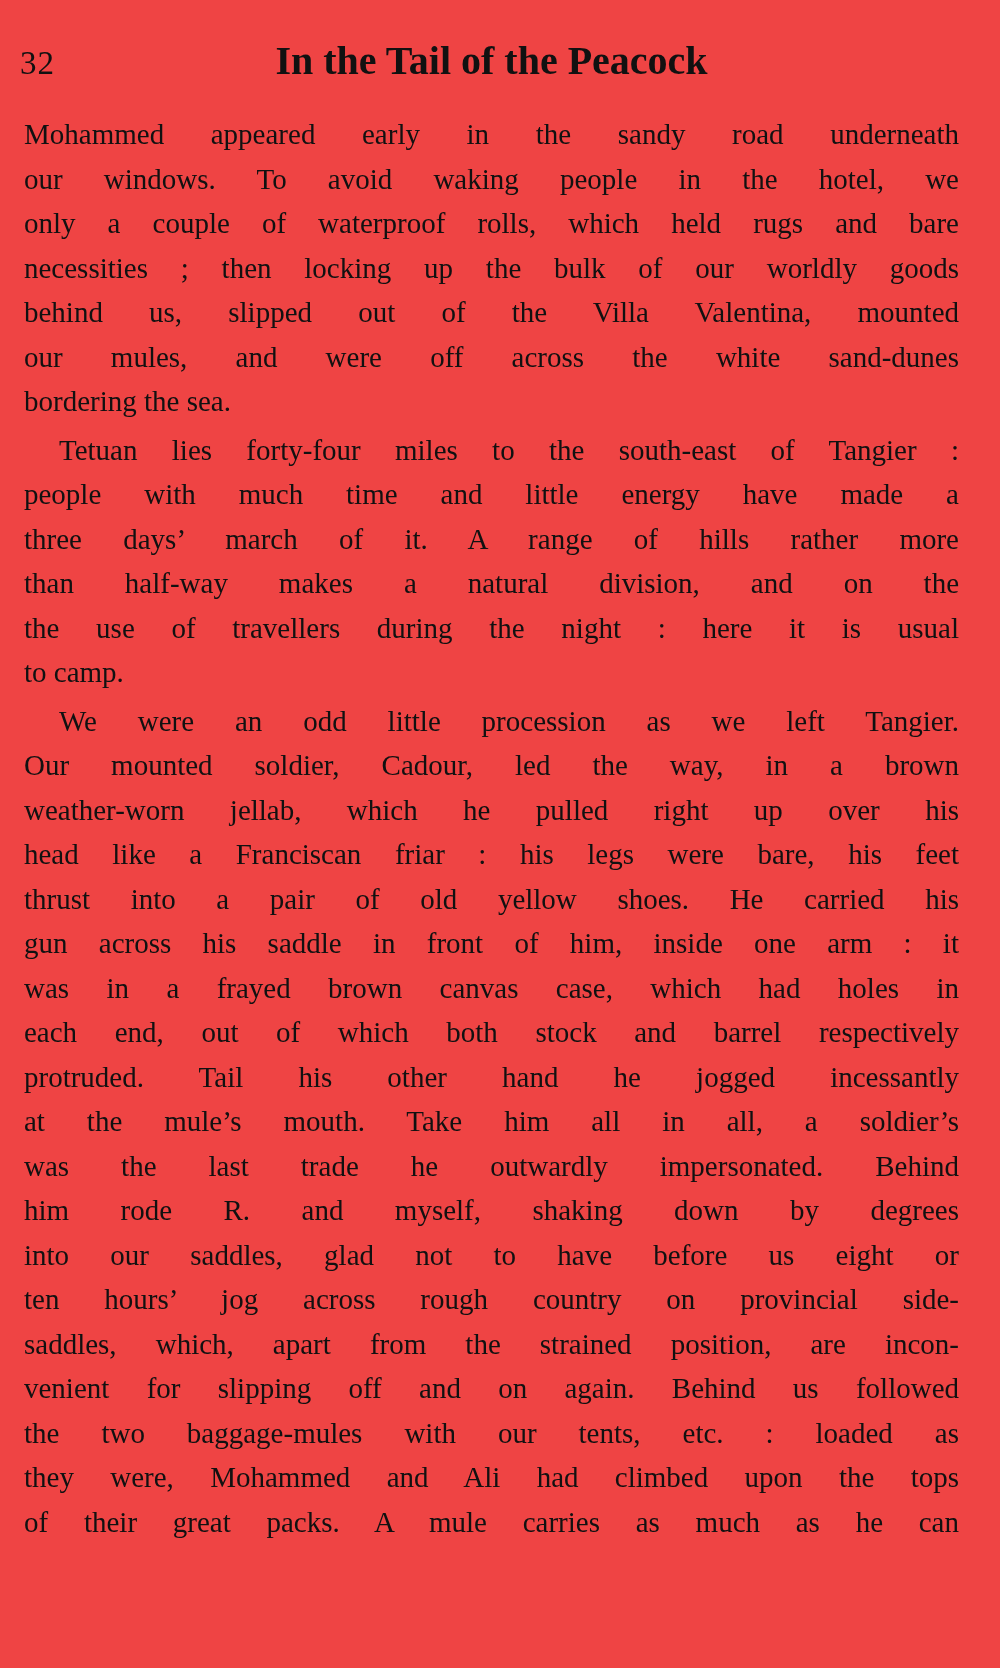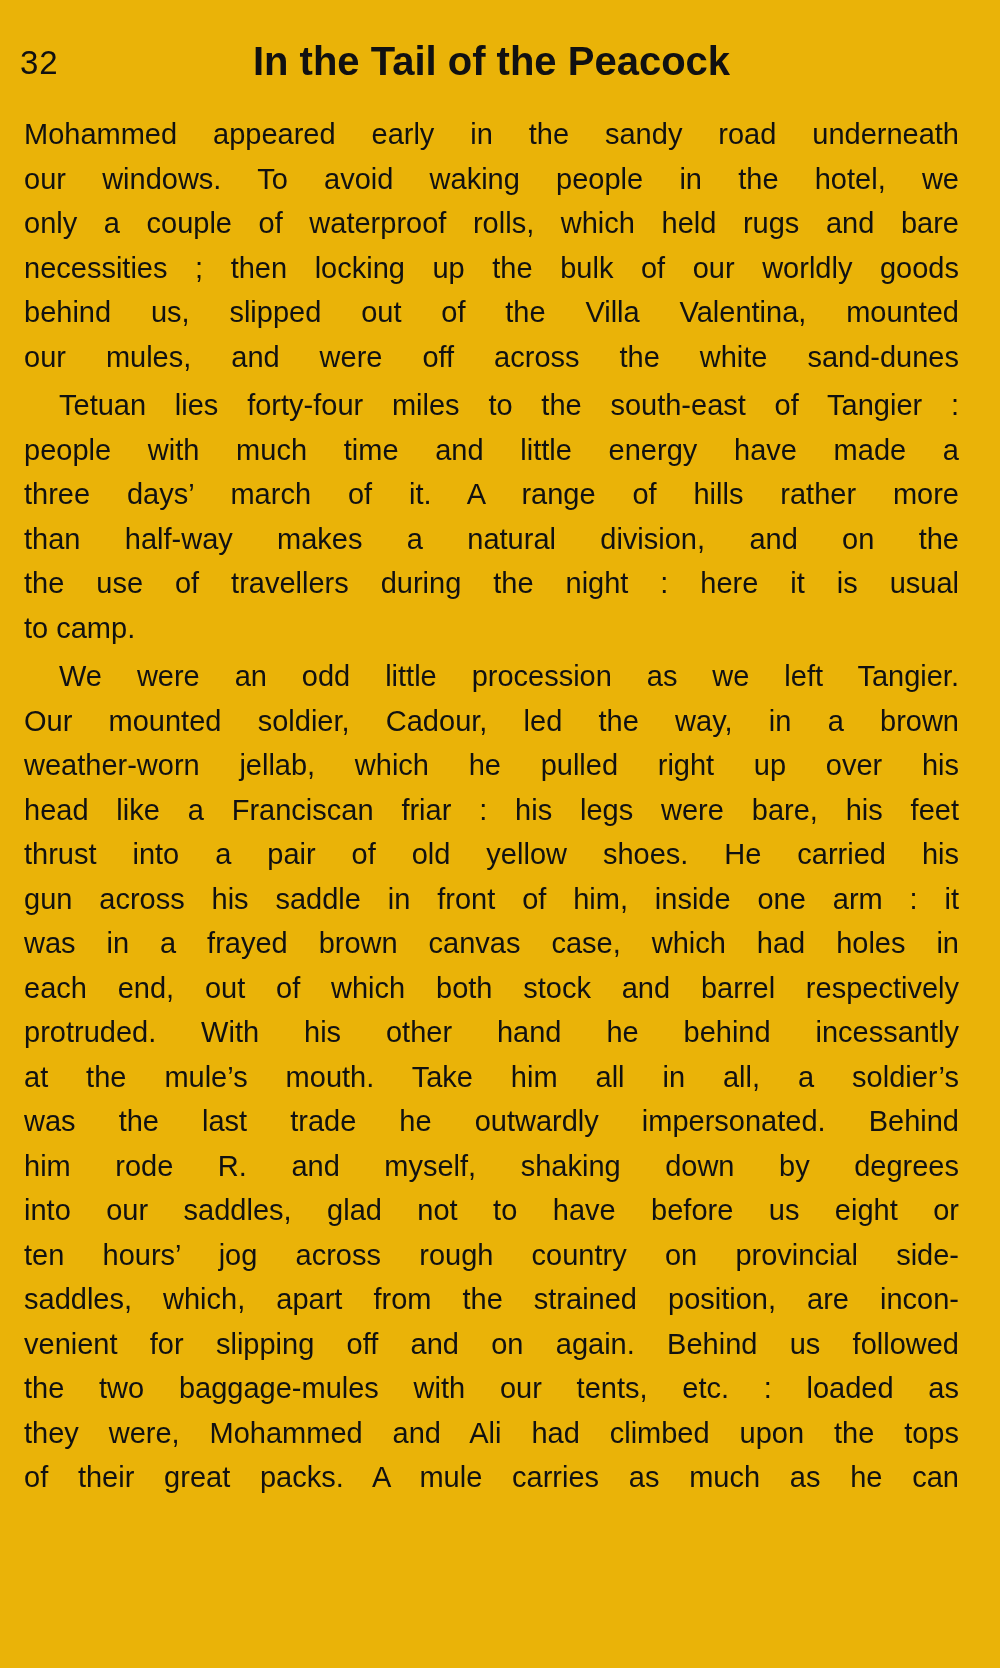--- a/index.html
+++ b/index.html
@@ -4,23 +4,23 @@
 <style>
   html, body {
     margin: 0;
     padding: 0;
     background: #ffffff;
   }
   .page {
     position: relative;
     width: 1000px;
     height: 1668px;
-    background: #eab308;
+    background: #ef4444;
     color: #111111;
-    font-family: Liberation Sans, sans-serif;
+    font-family: Liberation Serif, serif;
     overflow: hidden;
     box-sizing: border-box;
   }
   .header {
     position: relative;
     margin-top: 26px;
     height: 58px;
   }
   .page-number {
     position: absolute;
@@ -79,39 +79,40 @@
   </div>
   <div class="page-body">
 
   <div class="para">
         <div class="line just">Mohammed appeared early in the sandy road underneath</div>
         <div class="line just">our windows.  To avoid waking people in the hotel, we</div>
         <div class="line just">only a couple of waterproof rolls, which held rugs and bare</div>
         <div class="line just">necessities ; then locking up the bulk of our worldly goods</div>
         <div class="line just">behind us, slipped out of the Villa Valentina, mounted</div>
         <div class="line just">our mules, and were off across the white sand-dunes</div>
+        <div class="line">bordering the sea.</div>
       </div>
       <div class="para indent">
         <div class="line just">Tetuan lies forty-four miles to the south-east of Tangier :</div>
         <div class="line just">people with much time and little energy have made a</div>
         <div class="line just">three days’ march of it.  A range of hills rather more</div>
         <div class="line just">than half-way makes a natural division, and on the</div>
         <div class="line just">the use of travellers during the night :  here it is usual</div>
         <div class="line">to camp.</div>
       </div>
       <div class="para indent">
         <div class="line just">We were an odd little procession as we left Tangier.</div>
         <div class="line just">Our mounted soldier, Cadour, led the way, in a brown</div>
         <div class="line just">weather-worn jellab, which he pulled right up over his</div>
         <div class="line just">head like a Franciscan friar : his legs were bare, his feet</div>
         <div class="line just">thrust into a pair of old yellow shoes.  He carried his</div>
         <div class="line just">gun across his saddle in front of him, inside one arm : it</div>
         <div class="line just">was in a frayed brown canvas case, which had holes in</div>
         <div class="line just">each end, out of which both stock and barrel respectively</div>
-        <div class="line just">protruded.  With his other hand he behind incessantly</div>
+        <div class="line just">protruded.  Tail his other hand he jogged incessantly</div>
         <div class="line just">at the mule’s mouth.  Take him all in all, a soldier’s</div>
         <div class="line just">was the last trade he outwardly impersonated.  Behind</div>
         <div class="line just">him rode R. and myself, shaking down by degrees</div>
         <div class="line just">into our saddles, glad not to have before us eight or</div>
         <div class="line just">ten hours’ jog across rough country on provincial side-</div>
         <div class="line just">saddles, which, apart from the strained position, are incon-</div>
         <div class="line just">venient for slipping off and on again.  Behind us followed</div>
         <div class="line just">the two baggage-mules with our tents, etc. : loaded as</div>
         <div class="line just">they were, Mohammed and Ali had climbed upon the tops</div>
         <div class="line just">of their great packs.  A mule carries as much as he can</div>

